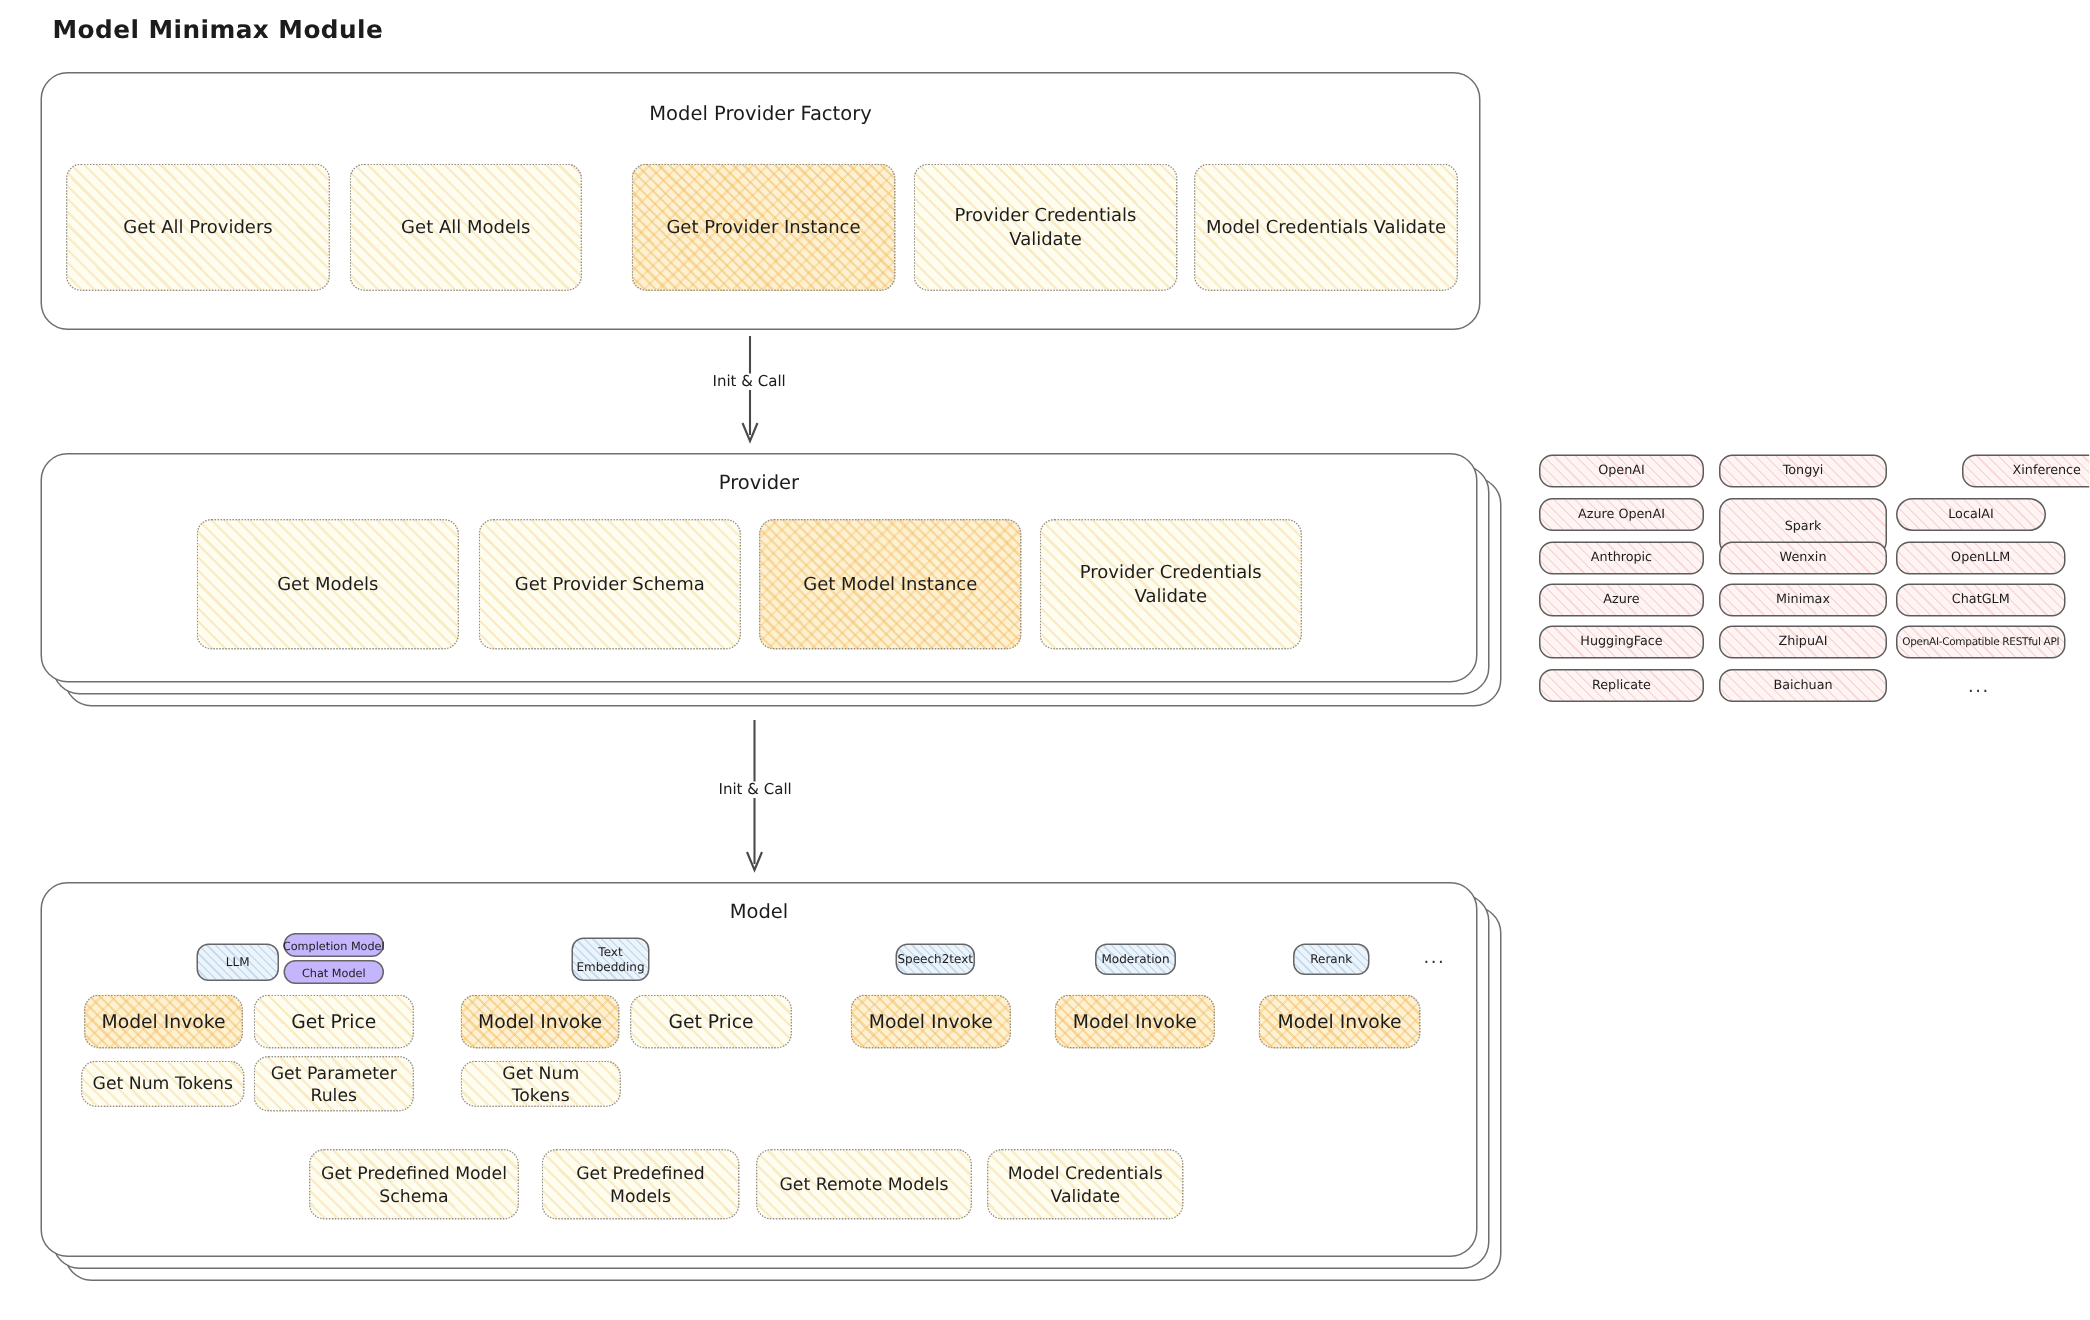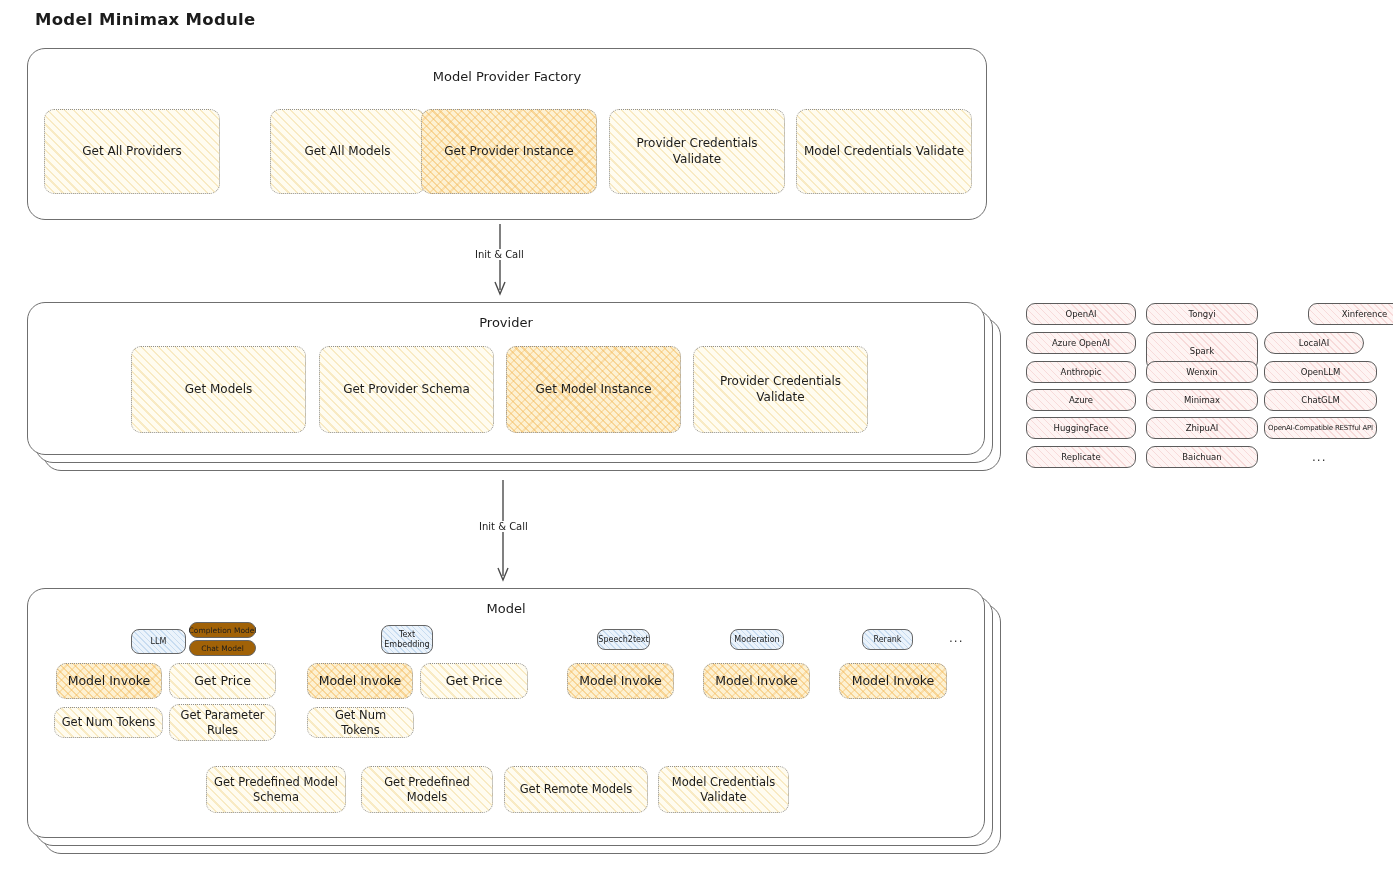--- a/index.html
+++ b/index.html
@@ -20,39 +20,39 @@
       repeating-linear-gradient(135deg, rgba(242,181,80,.30) 0 1.5px, transparent 1.5px 7px);}
   .pink{position:absolute;display:flex;align-items:center;justify-content:center;text-align:center;
     background-color:#fef4f3;
     background-image:repeating-linear-gradient(45deg, rgba(224,128,128,.22) 0 1px, transparent 1px 5px);
     border:1.4px solid #5c5c5c;border-radius:9px;font-size:8.5px;box-sizing:border-box;z-index:1;white-space:nowrap;}
   .pink.small{font-size:7px;letter-spacing:-.2px;}
   .blue{position:absolute;display:flex;align-items:center;justify-content:center;text-align:center;
     background-color:#ebf3fb;
     background-image:repeating-linear-gradient(45deg, rgba(120,168,216,.30) 0 1px, transparent 1px 4px);
     border:1.3px solid #666;border-radius:8px;font-size:8px;line-height:1.2;box-sizing:border-box;padding:1px 2px;}
-  .whitetab{position:absolute;display:flex;align-items:center;justify-content:center;background:#a16207;
+  .whitetab{position:absolute;display:flex;align-items:center;justify-content:center;background:#c4b5fd;
     border:1.3px solid #666;border-radius:8px;font-size:7.5px;box-sizing:border-box;white-space:nowrap;}
   .arrow{position:absolute;z-index:2;}
   .arrow-label{position:absolute;background:#fff;font-size:10px;padding:0 3px;z-index:3;}
   .dots{position:absolute;font-size:12px;letter-spacing:1px;color:#333;}
   .f11{font-size:11.5px;}
   .f125{font-size:12.5px;}
 </style>
 </head>
 <body>
 
 <div id="canvas">
 
   <div class="page-title">Model Minimax Module</div>
 
   <div class="card main" style="left:27px;top:48px;width:960px;height:172px;">
     <div class="card-title" style="top:20px;">Model Provider Factory</div>
     <div class="node yellow" style="left:16px;top:60px;width:176px;height:85px;">Get All Providers</div>
-    <div class="node yellow" style="left:205px;top:60px;width:155px;height:85px;margin-left:37px;">Get All Models</div>
+    <div class="node yellow" style="left:205px;top:60px;width:155px;height:85px;">Get All Models</div>
     <div class="node hl" style="left:393px;top:60px;width:176px;height:85px;">Get Provider Instance</div>
     <div class="node yellow" style="left:581px;top:60px;width:176px;height:85px;">Provider Credentials Validate</div>
     <div class="node yellow" style="left:768px;top:60px;width:176px;height:85px;">Model Credentials Validate</div>
   </div>
 
   <svg class="arrow" style="left:492px;top:224px;" width="16" height="74">
     <line x1="8" y1="0" x2="8" y2="66" stroke="#4a4a4a" stroke-width="1.4"></line>
     <path d="M3,58 L8,70 L13,58" fill="none" stroke="#4a4a4a" stroke-width="1.4"></path>
   </svg>
   <div class="arrow-label" style="left:472px;top:249px;">Init &amp; Call</div>

